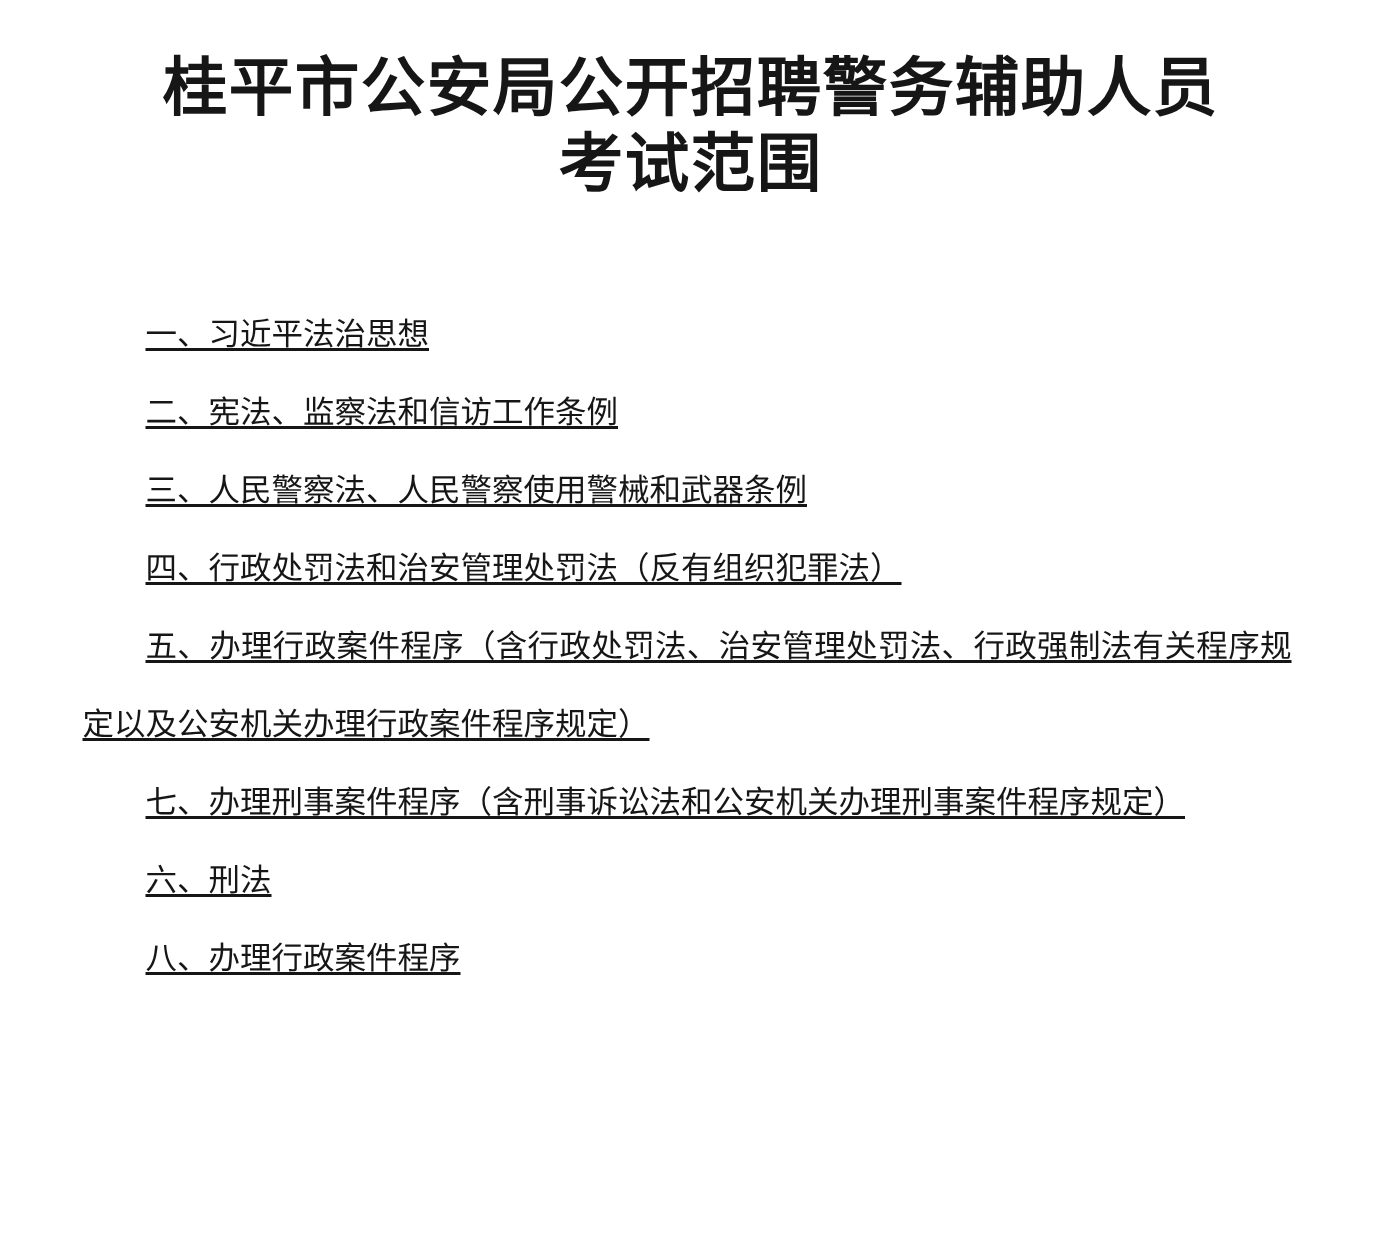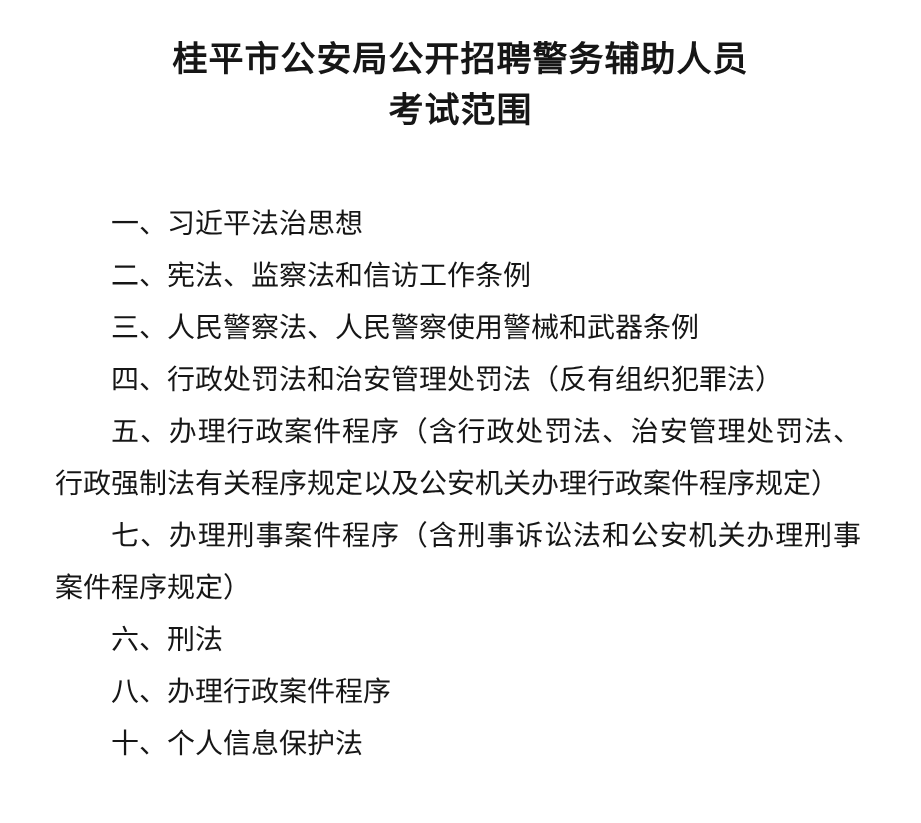--- a/index.html
+++ b/index.html
@@ -13,35 +13,36 @@
     height: 823px;
     margin: 0 auto;
     background: #ffffff;
     color: #161616;
     overflow: hidden;
     font-family: "Liberation Sans", "DejaVu Sans", sans-serif;
   }
   .title-block {
     padding-top: 34px;
     text-align: center;
-    font-family: Liberation Serif, serif;
+    font-family: Liberation Sans, sans-serif;
     font-weight: bold;
-    font-size: 35px;
+    font-size: 43px;
     line-height: 51px;
     letter-spacing: 1px;
   }
   .title-line {
     display: block;
   }
   .scope-list {
     margin-top: 62px;
     padding: 0 60px 0 55px;
-    font-size: 28px;
+    font-size: 21px;
     line-height: 52px;
     text-align: justify;
+    text-decoration: underline;
   }
   .scope-item {
     margin: 0;
     text-indent: 2em;
     word-break: break-all;
   }
 </style>
 </head>
 <body>
 
@@ -54,16 +55,15 @@
 
   <div class="scope-list">
     <p class="scope-item">一、习近平法治思想</p>
     <p class="scope-item">二、宪法、监察法和信访工作条例</p>
     <p class="scope-item">三、人民警察法、人民警察使用警械和武器条例</p>
     <p class="scope-item">四、行政处罚法和治安管理处罚法（反有组织犯罪法）</p>
     <p class="scope-item">五、办理行政案件程序（含行政处罚法、治安管理处罚法、行政强制法有关程序规定以及公安机关办理行政案件程序规定）</p>
     <p class="scope-item">七、办理刑事案件程序（含刑事诉讼法和公安机关办理刑事案件程序规定）</p>
     <p class="scope-item">六、刑法</p>
     <p class="scope-item">八、办理行政案件程序</p>
-    <p class="scope-item">十、个人信息保护法</p>
   </div>
 
 </div>
 
 </body></html>

